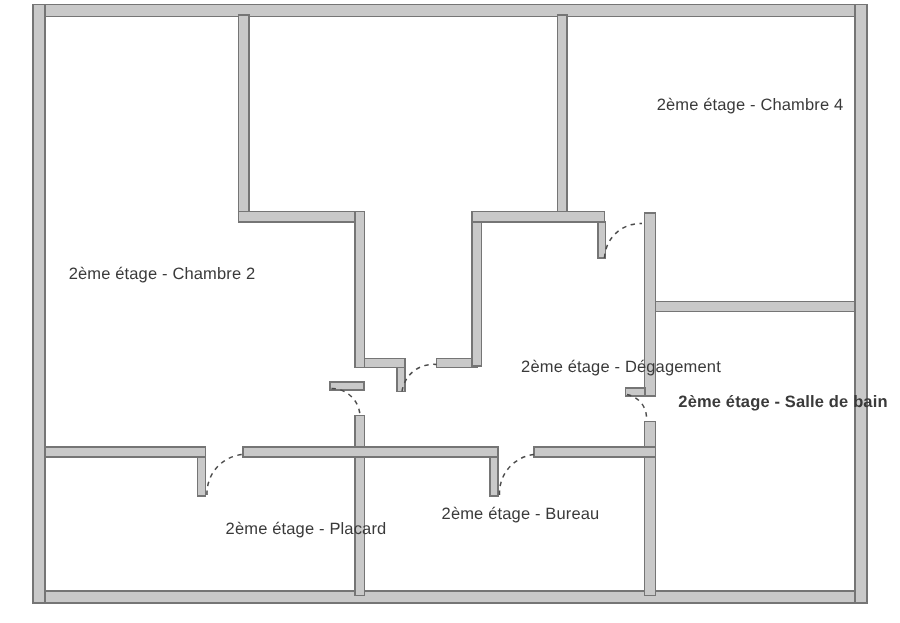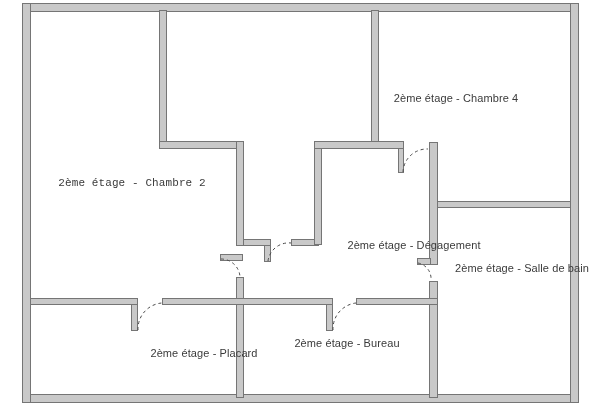--- a/index.html
+++ b/index.html
@@ -25,24 +25,24 @@
   }
   .room-label{
     position:absolute;
     transform:translate(-50%,-50%);
     font-size:11px;
     color:var(--label-color,#3a3a3a);
     white-space:nowrap;
     letter-spacing:0.1px;
   }
   .lbl-chambre3{left:264px;top:63px;}
-  .lbl-chambre4{left:456px;top:70px;margin-top:28px;}
-  .lbl-chambre2{left:132px;top:183px;font-family:Liberation Mono, monospace;}
+  .lbl-chambre4{left:500px;top:70px;}
+  .lbl-chambre2{left:108px;top:183px;}
   .lbl-degagement{left:382px;top:245px;margin-left:32px;}
-  .lbl-salledebain{left:522px;top:268px;}
+  .lbl-salledebain{left:522px;top:268px;font-weight:bold;}
   .lbl-placard{left:180px;top:353px;margin-left:24px;}
   .lbl-bureau{left:347px;top:343px;}
 </style>
 </head>
 <body>
 
 <div id="stage">
 
   <svg id="plan-svg" width="600" height="415" viewBox="0 0 600 415">
 

